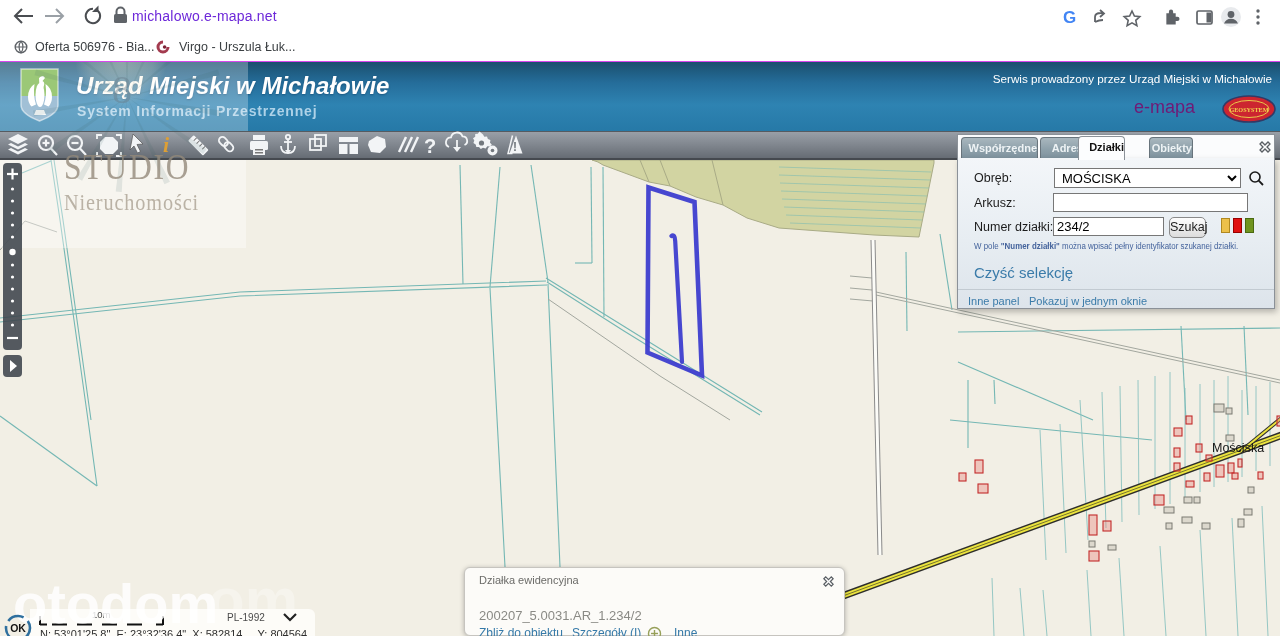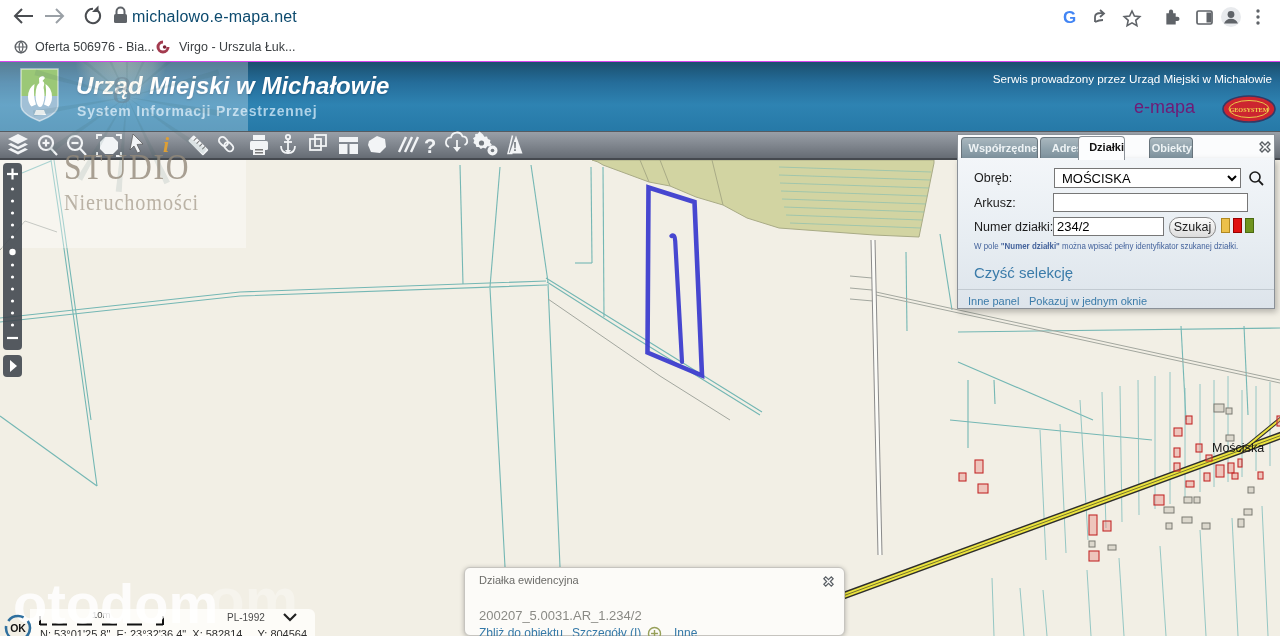--- a/index.html
+++ b/index.html
@@ -1,20 +1,20 @@
 <!DOCTYPE html>
 <html><head><meta charset="utf-8">
 <style>
 *{margin:0;padding:0;box-sizing:border-box}
 html,body{width:1280px;height:636px;overflow:hidden;font-family:"Liberation Sans",sans-serif;background:#fff;position:relative}
 .abs{position:absolute}
 
 #chrome{position:absolute;left:0;top:0;width:1280px;height:62px;background:#fff;z-index:200}
 #addrrow{position:absolute;left:0;top:0;width:1280px;height:32px;background:#fff}
-#url{position:absolute;left:132px;top:8px;font-size:16px;color:#0c4a6e;letter-spacing:.2px}
+#url{position:absolute;left:132px;top:8px;font-size:14px;color:#6d28d9;letter-spacing:.2px}
 #bmrow{position:absolute;left:0;top:32px;width:1280px;height:30px;background:#fff;border-bottom:1px solid #d946ef}
 .bmtext{position:absolute;top:8px;font-size:12.5px;color:#3c4043}
 
 #hdr{position:absolute;left:0;top:62px;width:1280px;height:69px;background:linear-gradient(180deg,#1a4f6e 0%,#256d9a 30%,#2e83b2 62%,#2679a7 100%);z-index:10}
 #title1{position:absolute;left:76px;top:72px;font-size:24px;font-weight:bold;font-style:italic;color:#fff;z-index:12;text-shadow:0 1px 2px rgba(0,30,60,.35)}
 #title2{position:absolute;left:77px;top:103px;font-size:14px;font-weight:bold;color:#aed2e8;letter-spacing:.8px;z-index:12}
 #serwis{position:absolute;right:8px;top:72px;font-size:11.7px;color:#fff;z-index:12}
 #emapa{position:absolute;left:1134px;top:97px;font-size:18px;font-weight:400;color:#701a75;z-index:12;letter-spacing:0px}
 
 #tbar{position:absolute;left:0;top:131px;width:1280px;height:29px;background:linear-gradient(180deg,#999fa7 0%,#858b93 40%,#666c74 100%);border-top:1px solid #565b61;border-bottom:2px solid #45494f;z-index:10}
@@ -22,21 +22,21 @@
 #zoombar{position:absolute;left:3px;top:163px;width:19px;height:187px;background:rgba(62,68,76,.88);border-radius:4px;z-index:60}
 #playbtn{position:absolute;left:3px;top:355px;width:19px;height:22px;background:rgba(62,68,76,.88);border-radius:4px;z-index:60}
 
 #panel{position:absolute;left:957px;top:134px;width:318px;height:175px;z-index:100;font-size:13px}
 #ptabs{position:absolute;left:0;top:0;width:318px;height:24px;background:#fbfcfd;border:1px solid #8b9198;border-bottom:none}
 .tab{position:absolute;top:2px;height:22px;border:1px solid #68747c;border-bottom:none;border-radius:4px 4px 0 0;background:linear-gradient(180deg,#a9b7be 0%,#8da0aa 55%,#7e929d 100%);color:#eef3f5;font-weight:bold;font-size:11px;text-align:right;line-height:21px}
 .tab.active{background:#fcfdfe;color:#111;border-color:#8b9198;top:1px;height:24px;z-index:3}
 #pbody{position:absolute;left:0;top:24px;width:318px;height:151px;background:linear-gradient(180deg,#f3f6f9 0%,#e7edf2 55%,#dde4eb 100%);border:1px solid #8b9198;border-top:none;box-shadow:2px 3px 6px rgba(0,0,0,.25)}
 .plabel{position:absolute;left:16px;font-size:12.5px;color:#1c1c1c}
 .pinput{position:absolute;border:1px solid #777;background:#fff;font-size:13px;font-family:"Liberation Sans",sans-serif;padding:0 3px}
-#szukaj{position:absolute;left:211px;top:59px;width:47px;height:21px;background:linear-gradient(180deg,#fdfdfd,#dcdcdc);border:1px solid #8a8a8a;border-radius:10px;font-size:12.5px;color:#222;text-align:center;line-height:19px}
+#szukaj{position:absolute;left:211px;top:59px;width:37px;height:21px;background:linear-gradient(180deg,#fdfdfd,#dcdcdc);border:1px solid #8a8a8a;border-radius:5px;font-size:12.5px;color:#222;text-align:center;line-height:19px}
 .swatch{position:absolute;top:85px;width:9px;height:15px}
 #hint{position:absolute;left:16px;font-size:9px;color:#44639c;white-space:nowrap;transform:scale(.88,1.1);transform-origin:0 50%}
 #czysc{position:absolute;left:16px;top:106px;font-size:15px;color:#3a7ba9}
 #pfoot{position:absolute;left:0px;top:131px;width:316px;height:19px;border-top:1px solid #c2cad1;font-size:11px;color:#3a7ba9}
 
 #card{position:absolute;left:464px;top:567px;width:381px;height:69px;background:#fcfbf8;border:1px solid #c6c4bf;border-radius:6px;box-shadow:0 1px 5px rgba(0,0,0,.28);z-index:100}
 #card .l1{position:absolute;left:14px;top:6px;font-size:11px;color:#6b6b68}
 #card .l2{position:absolute;left:14px;top:21px;font-size:12.3px;color:#2d2d2b;white-space:nowrap}
 #card .l3{position:absolute;left:14px;top:40px;font-size:13px;color:#8a8a85}
 #card .l4{position:absolute;left:0px;top:58px;width:381px;font-size:12px;color:#3579a8}

